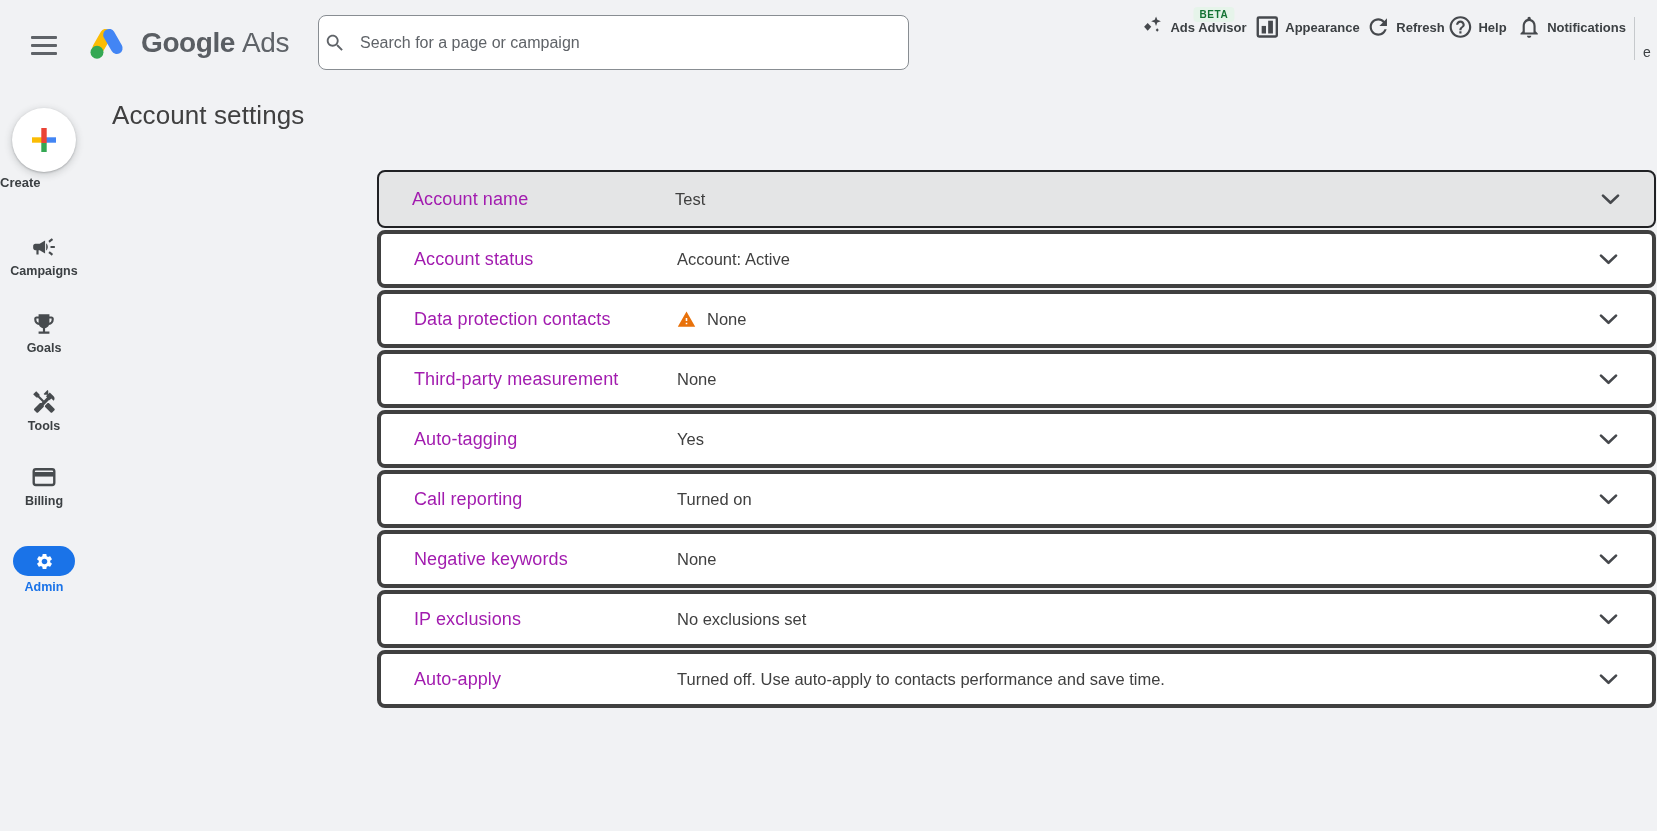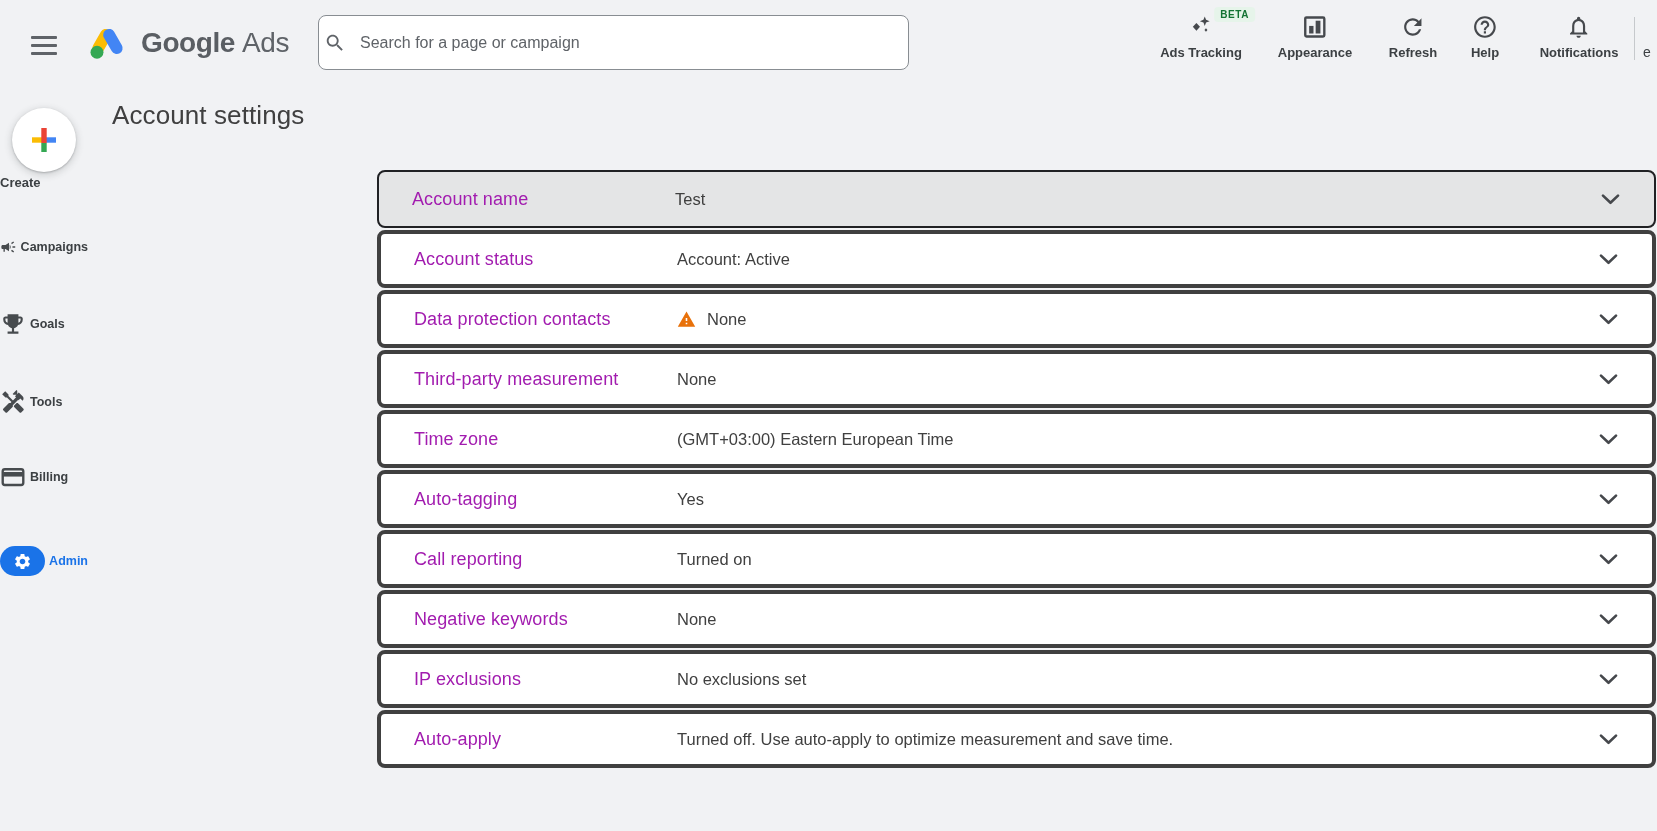--- a/index.html
+++ b/index.html
@@ -15,35 +15,35 @@
   .brand{position:absolute;left:87px;top:26px;display:flex;align-items:center;gap:13px;cursor:pointer;text-align:right;}
   .brand-text{font-size:28px;letter-spacing:-0.4px;color:#5f6368;}
   .brand-text b{font-weight:bold;color:#5a5e63;margin-right:7px;}
   .searchbox{position:absolute;left:318px;top:15px;width:591px;height:55px;box-sizing:border-box;
     background:#fff;border:1px solid #888d92;border-radius:8px;
     display:flex;align-items:center;padding:0 5px;gap:12px;}
   .searchbox input{border:none;outline:none;flex:1;font-size:16px;color:#1f1f1f;
     font-family:"Liberation Sans","DejaVu Sans",sans-serif;background:transparent;}
   .searchbox input::placeholder{color:#5f6368;}
   .top-item{position:absolute;top:14px;transform:translateX(-50%);
-    display:flex;flex-direction:column;align-items:center;gap:5px;
-    color:#3c4043;cursor:pointer;margin-left:8px;}
+    display:flex;align-items:center;gap:5px;
+    color:#3c4043;cursor:pointer;}
   .top-item .ticon{width:26px;height:26px;color:#46494d;}
   .top-item .tlabel{font-size:13px;font-weight:bold;white-space:nowrap;}
   .beta{position:absolute;top:-7px;left:54px;background:#e6f4ea;color:#137333;
     font-size:10px;font-weight:bold;padding:2px 6px;border-radius:4px;letter-spacing:.6px;}
   .top-divider{position:absolute;left:1634px;top:17px;width:1px;height:43px;background:#c6c9cc;}
   .account-email{position:absolute;left:1643px;top:44px;font-size:14px;color:#3c4043;cursor:pointer;}
   
   .create-btn{position:absolute;left:12px;top:108px;width:64px;height:64px;border-radius:50%;
     background:#fff;box-shadow:0 1px 2px rgba(60,64,67,.3),0 2px 6px 2px rgba(60,64,67,.15);
     display:flex;align-items:center;justify-content:center;cursor:pointer;}
   .create-label{position:absolute;left:0;top:175px;width:88px;text-align:left;
     font-size:13px;font-weight:bold;color:#3c4043;}
-  .nav{position:absolute;left:0;width:88px;display:flex;flex-direction:row;align-items:center;
+  .nav{position:absolute;left:0;width:88px;display:flex;flex-direction:column;align-items:center;
     gap:4px;color:#3c4043;font-size:12.5px;font-weight:bold;cursor:pointer;}
   .nav .nicon{width:26px;height:26px;color:#474b4e;}
   .nav-campaigns{top:234px;} .nav-goals{top:311px;} .nav-tools{top:389px;} .nav-billing{top:464px;}
   .nav-admin{top:546px;color:#1a73e8;}
   .admin-pill{width:62px;height:30px;border-radius:15px;background:#1a73e8;
     display:flex;align-items:center;justify-content:center;}
   
   .page-title{position:absolute;left:112px;top:100px;font-size:26px;font-weight:normal;
     color:#404040;margin:0;letter-spacing:.1px;}
   .rows{position:absolute;left:377px;top:170px;width:1279px;}
@@ -81,21 +81,21 @@
   <input type="text" placeholder="Search for a page or campaign" style="">
 </div>
 
 <div class="top-item" style="left:1193px;position:absolute;">
   <span class="beta">BETA</span>
   <svg class="ticon" viewBox="0 0 24 24" fill="currentColor">
     <path d="M7.6 8.2 L10.9 11.8 7.6 15.4 4.3 11.8 Z"></path>
     <path d="M15.3 2.2 16.5 5.4 19.8 6.6 16.5 7.8 15.3 11 14.1 7.8 10.8 6.6 14.1 5.4 Z"></path>
     <path d="M16.4 13.2 17.8 14.8 16.4 16.4 15 14.8 Z"></path>
   </svg>
-  <span class="tlabel">Ads Tracking</span>
+  <span class="tlabel">Ads Advisor</span>
 </div>
 
 <div class="top-item" style="left:1307px;position:absolute;">
   <svg class="ticon" viewBox="0 0 24 24">
     <rect x="3.2" y="3.2" width="17.6" height="17.6" rx="1.2" fill="none" stroke="currentColor" stroke-width="2.2"></rect>
     <rect x="6.8" y="11" width="4" height="7" fill="currentColor"></rect>
     <rect x="12.8" y="6.2" width="4.4" height="11.8" fill="currentColor"></rect>
   </svg>
   <span class="tlabel">Appearance</span>
 </div>
@@ -226,32 +226,20 @@
 
         <span>None</span>
       </div>
       <span class="chevron">
         <svg width="19" height="11" viewBox="0 0 19 11">
           <path d="M2 1.6l7.5 7.2L17 1.6" fill="none" stroke="#45484c" stroke-width="2.6" stroke-linecap="round" stroke-linejoin="round"></path>
         </svg>
       </span>
     </div>
 
-    <div class="row">
-      <div class="row-label">Time zone</div>
-      <div class="row-value">
-
-        <span>(GMT+03:00) Eastern European Time</span>
-      </div>
-      <span class="chevron">
-        <svg width="19" height="11" viewBox="0 0 19 11">
-          <path d="M2 1.6l7.5 7.2L17 1.6" fill="none" stroke="#45484c" stroke-width="2.6" stroke-linecap="round" stroke-linejoin="round"></path>
-        </svg>
-      </span>
-    </div>
 
     <div class="row">
       <div class="row-label">Auto-tagging</div>
       <div class="row-value">
 
         <span>Yes</span>
       </div>
       <span class="chevron">
         <svg width="19" height="11" viewBox="0 0 19 11">
           <path d="M2 1.6l7.5 7.2L17 1.6" fill="none" stroke="#45484c" stroke-width="2.6" stroke-linecap="round" stroke-linejoin="round"></path>
@@ -296,21 +284,21 @@
         <svg width="19" height="11" viewBox="0 0 19 11">
           <path d="M2 1.6l7.5 7.2L17 1.6" fill="none" stroke="#45484c" stroke-width="2.6" stroke-linecap="round" stroke-linejoin="round"></path>
         </svg>
       </span>
     </div>
 
     <div class="row">
       <div class="row-label">Auto-apply</div>
       <div class="row-value">
 
-        <span>Turned off. Use auto-apply to optimize measurement and save time.</span>
+        <span>Turned off. Use auto-apply to contacts performance and save time.</span>
       </div>
       <span class="chevron">
         <svg width="19" height="11" viewBox="0 0 19 11">
           <path d="M2 1.6l7.5 7.2L17 1.6" fill="none" stroke="#45484c" stroke-width="2.6" stroke-linecap="round" stroke-linejoin="round"></path>
         </svg>
       </span>
     </div>
   </div>
 
 </body></html>

